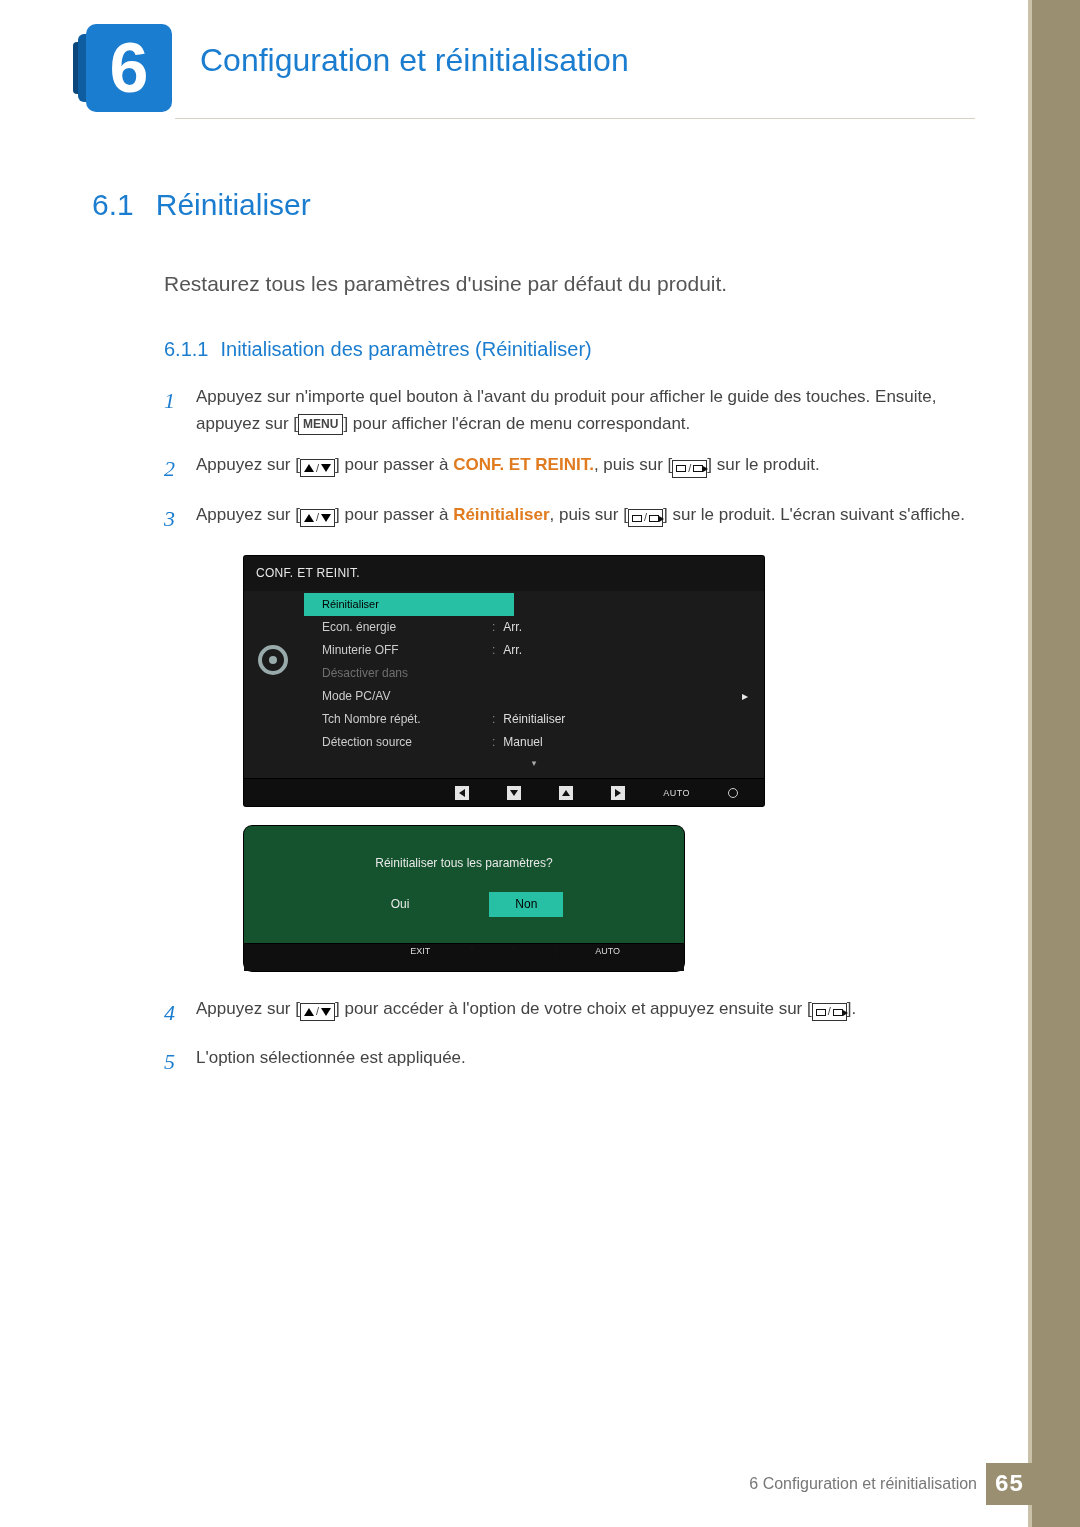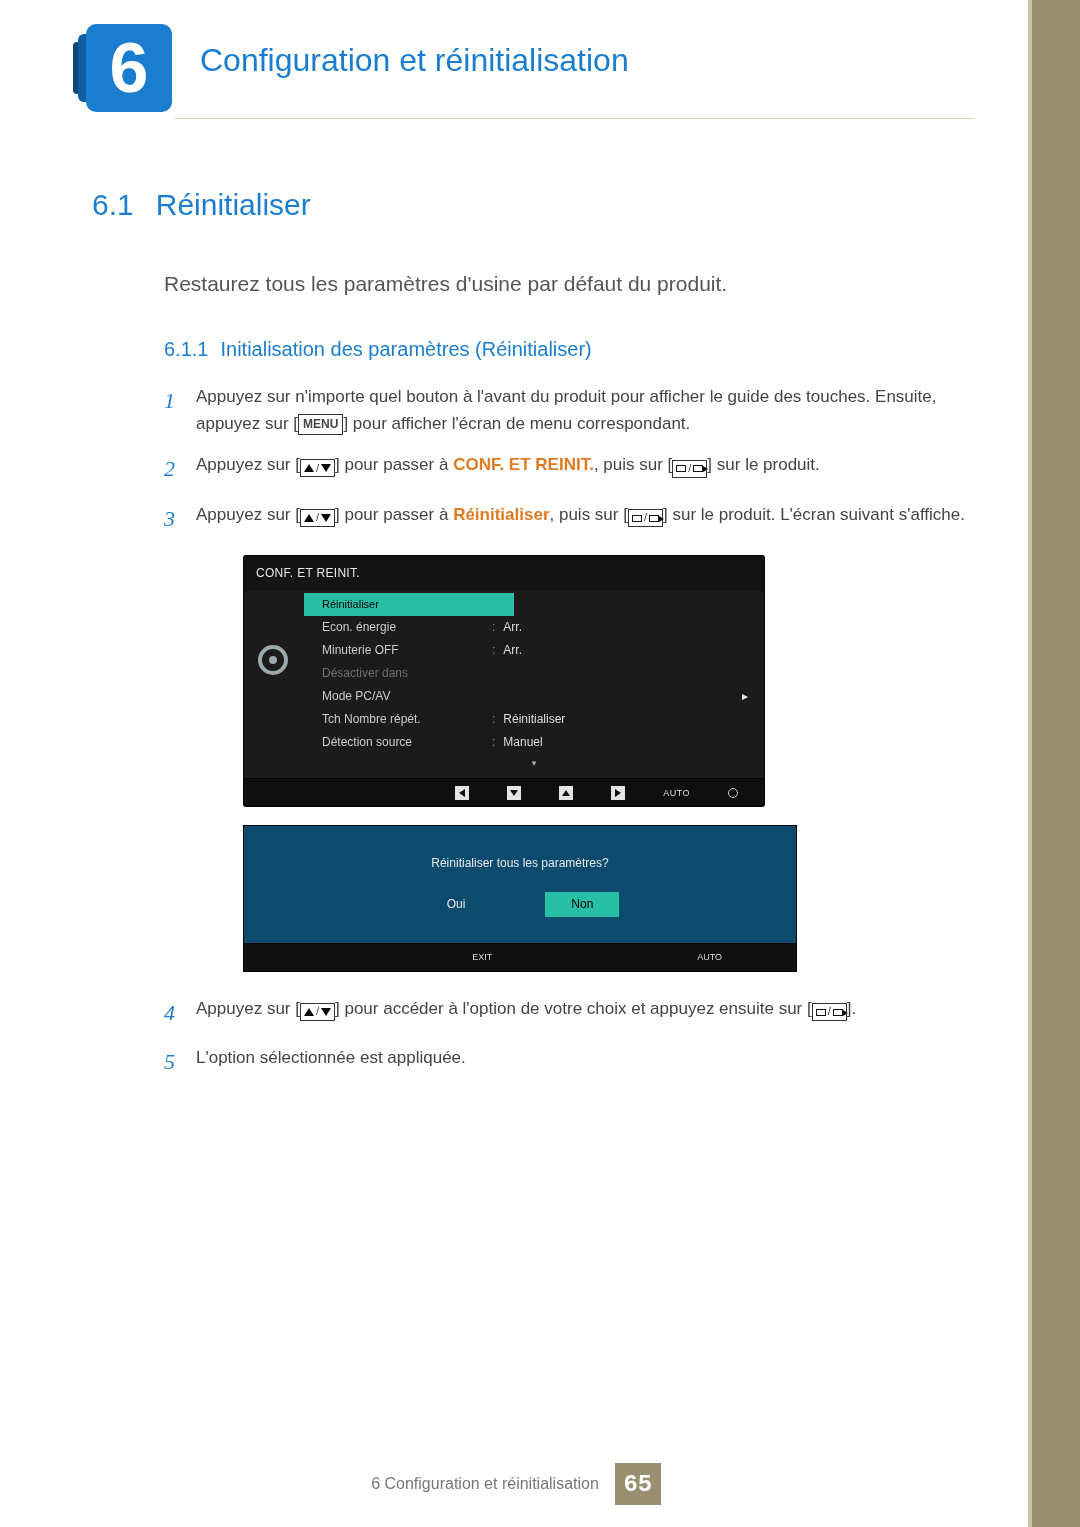--- a/index.html
+++ b/index.html
@@ -212,51 +212,51 @@
   .mini-tri-l{border-top:4px solid transparent;border-bottom:4px solid transparent;border-right:6px solid #111;}
   .mini-tri-r{border-top:4px solid transparent;border-bottom:4px solid transparent;border-left:6px solid #111;}
   .mini-tri-u{border-left:4px solid transparent;border-right:4px solid transparent;border-bottom:6px solid #111;}
   .mini-tri-d{border-left:4px solid transparent;border-right:4px solid transparent;border-top:6px solid #111;}
   .mini-enter{width:10px;height:7px;border:1.3px solid #111;border-top:none;border-right:none;position:relative;}
   .mini-enter::after{content:"";position:absolute;right:-2px;top:-4px;width:0;height:0;border-top:3px solid transparent;border-bottom:3px solid transparent;border-right:4px solid #111;display:none;}
   .osd-scroll-dot{
     text-align:center;color:#aaa;font-size:9px;padding:2px 0 6px;
   }
   .osd2 {
-    width: 552px;
+    width: 440px;
     margin-top: 20px;
-    background: #0c4a6e;
-    border-radius: 0;
+    background: #14532d;
+    border-radius: 8px;
     box-shadow: 0 0 0 1px #000;
     color:#e9e9e9;
   }
   .osd2-q {
     text-align:center;
     padding: 28px 0 18px;
     font-size: 12px;
   }
   .osd2-btns {
     display:flex;justify-content:center;gap:54px;
     padding-bottom: 26px;
     font-size:12px;
   }
   .osd2-btn { padding:3px 26px;}
   .osd2-btn.sel { background:#28c0a4;color:#000;}
   .osd2-bar {
-    background:#0f0f0f;height:28px;display:flex;align-items:center;justify-content:flex-end;
-    gap:48px;padding:0 26px 0 120px;font-size:9px;color:#ddd;border-top:1px solid #000;
+    background:#0f0f0f;height:28px;display:flex;justify-content:flex-end;
+    gap:38px;padding:0 26px 0 120px;font-size:9px;color:#ddd;border-top:1px solid #000;
   }
   .footer {
     position:absolute;
     bottom: 22px; left: 0;
     width: 1032px;
     display:flex;
-    justify-content:center;
+    justify-content:flex-end;
     align-items:center;
-    gap:16px;
+    gap:9px;
   }
   .footer .ftxt { font-size:16px; color:#777; }
   .footer .pagebox {
     width:46px;height:42px;background:#9a8f71;color:#fff;
     font-size:24px;font-weight:bold;display:flex;align-items:center;justify-content:center;font-family:Liberation Mono, monospace;
   }
   .rect-ico{width:10px;height:7px;border:1.3px solid #111;display:inline-block;position:relative;}
   .rect-ico.arrow::after{content:"";position:absolute;right:-6px;top:0px;width:0;height:0;border-top:3.5px solid transparent;border-bottom:3.5px solid transparent;border-left:5px solid #111;}
 </style>
 </head>

